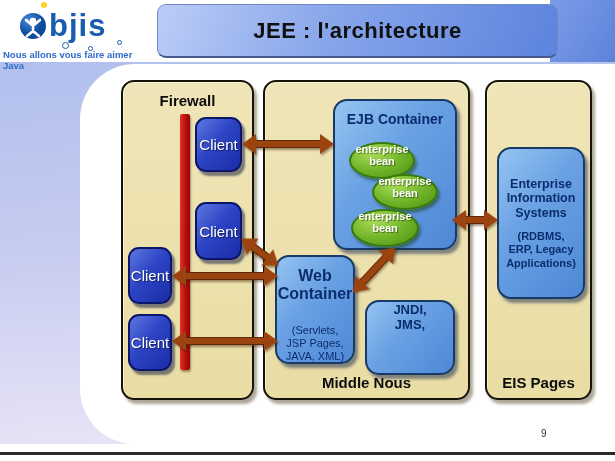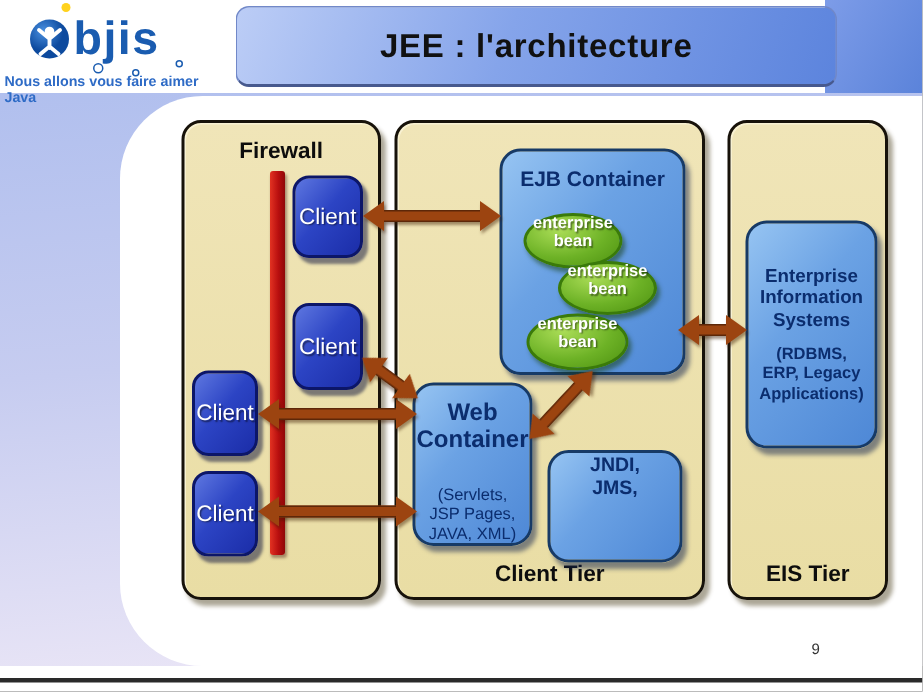--- a/index.html
+++ b/index.html
@@ -150,25 +150,25 @@
   </div>
 
   <div class="main">
     <div class="panel"></div>
 
     <div class="tier tier-client">
       <div class="tier-top-label">Firewall</div>
     </div>
 
     <div class="tier tier-middle">
-      <div class="tier-bottom-label">Client Tier</div>
+      <div class="tier-bottom-label">Middle Nous</div>
     </div>
 
     <div class="tier tier-eis">
-      <div class="tier-bottom-label">EIS Tier</div>
+      <div class="tier-bottom-label">EIS Pages</div>
     </div>
 
     <div class="fw-bar"></div>
 
     <div class="client client1">
       <span class="lbl">Client</span>
     </div>
     <div class="client client2">
       <span class="lbl">Client</span>
     </div>

